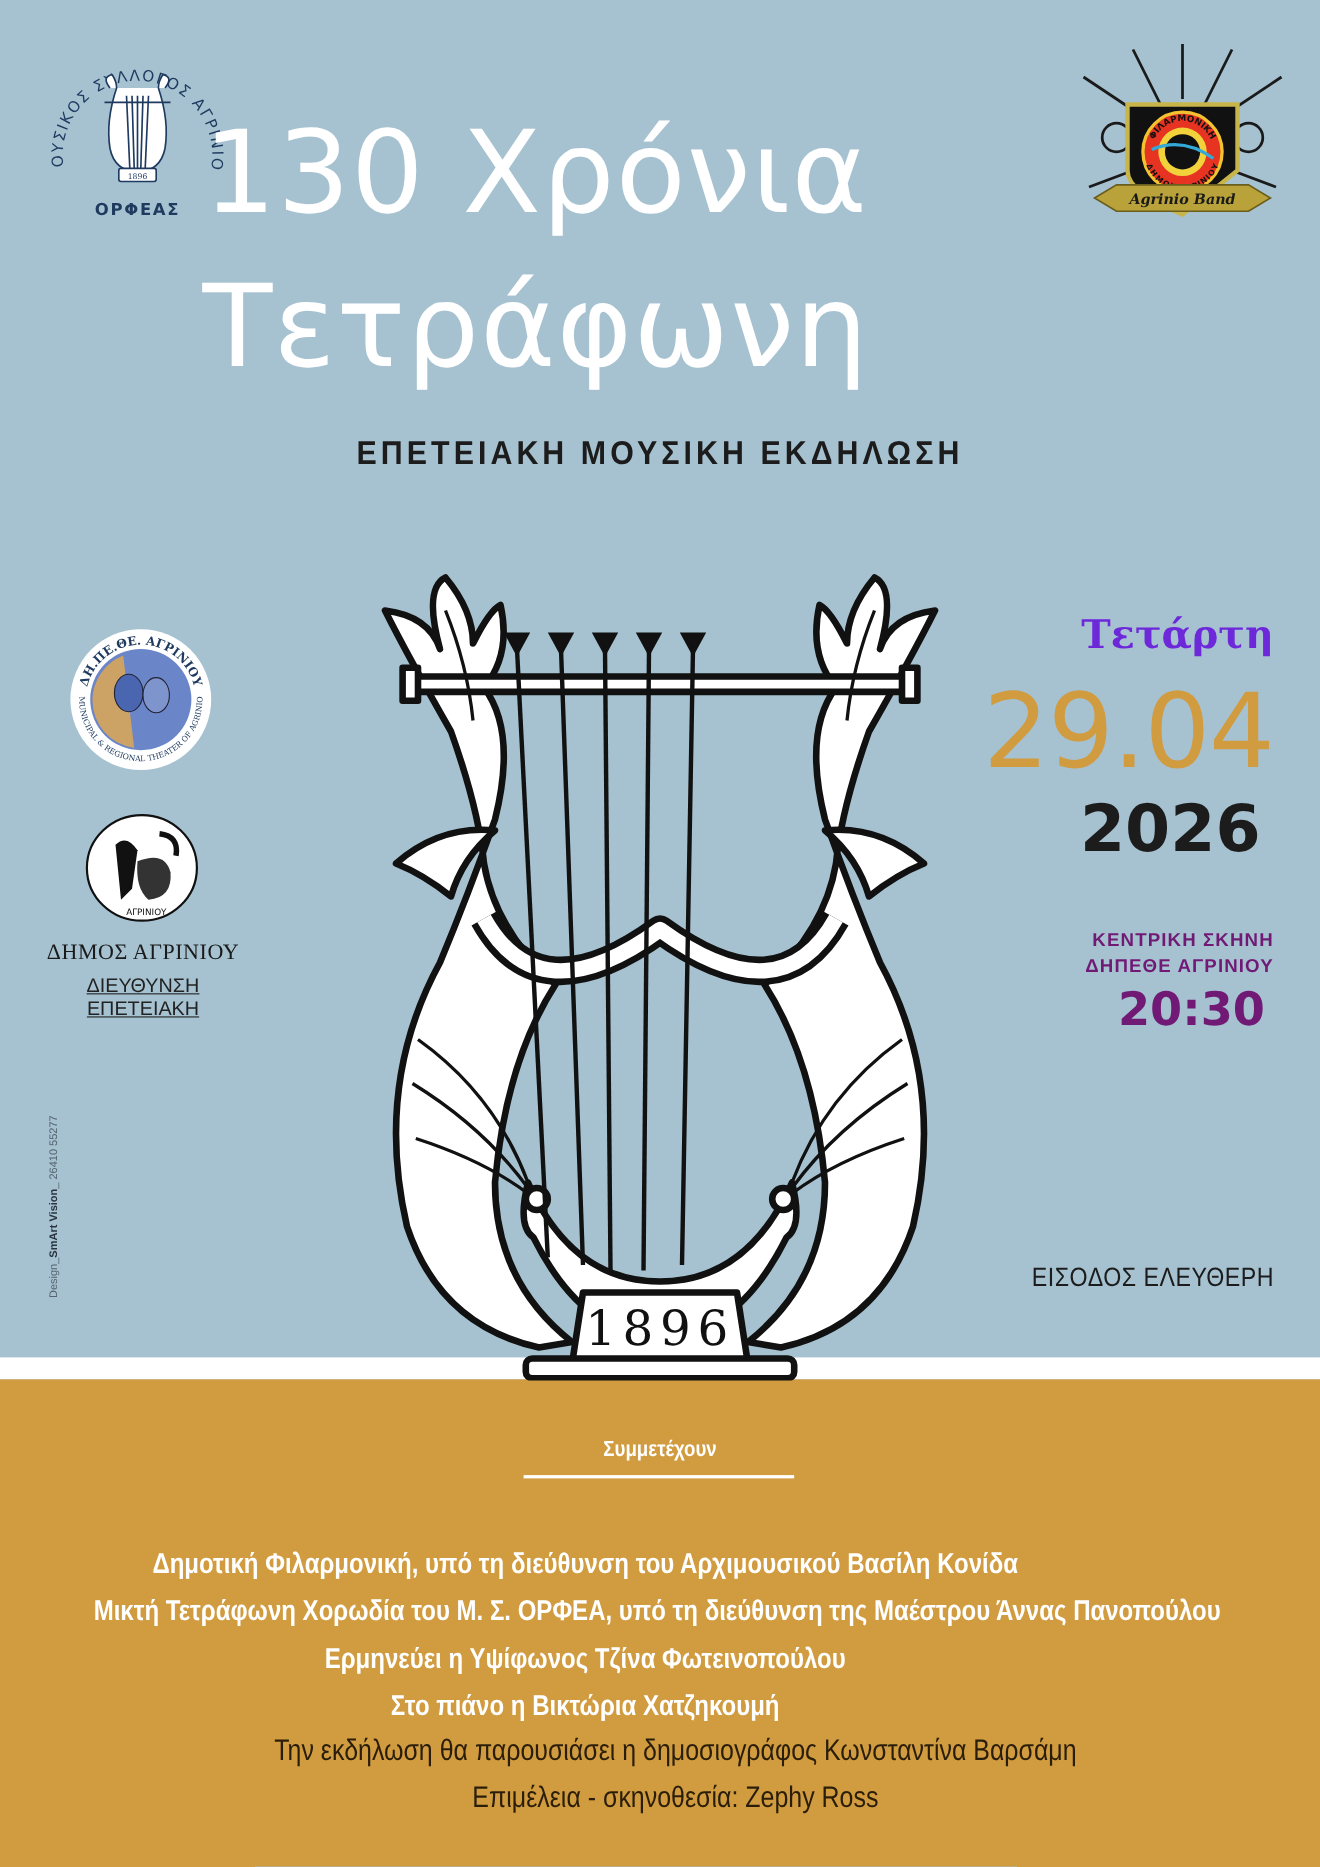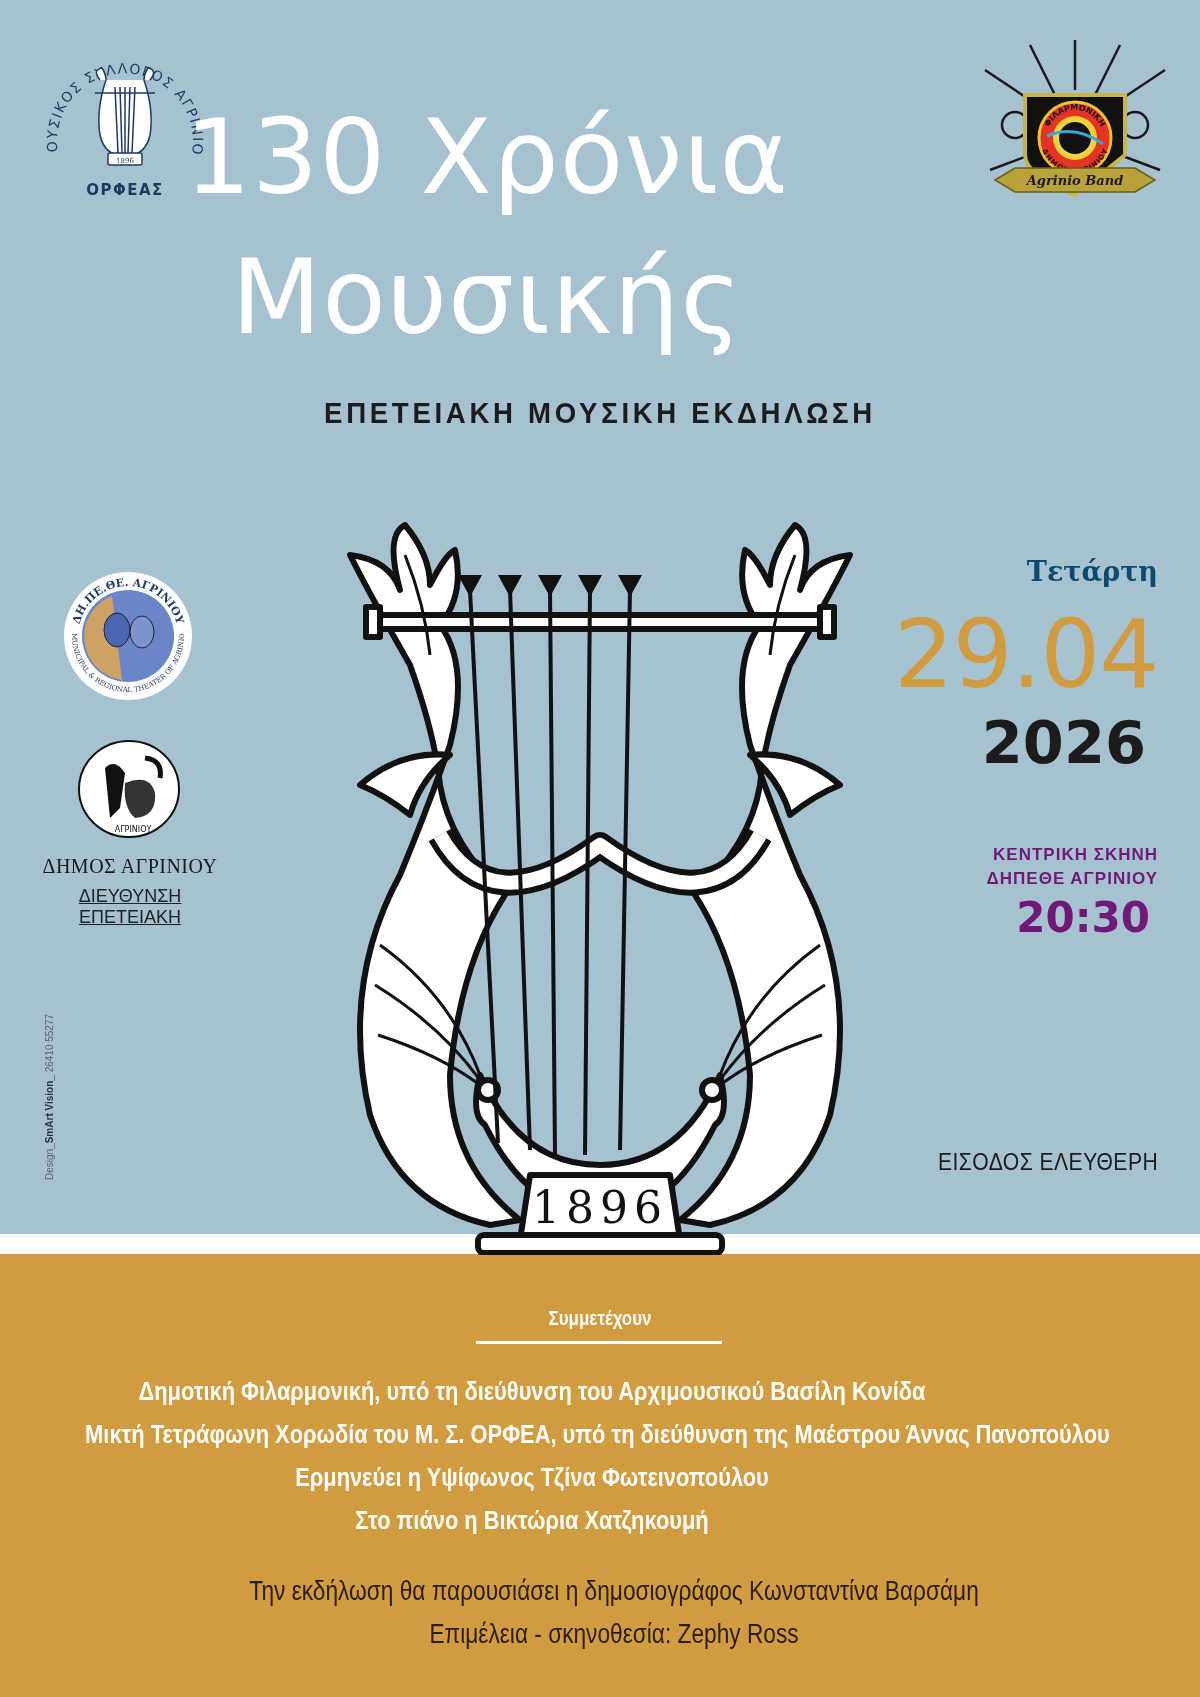--- a/index.html
+++ b/index.html
@@ -25,32 +25,32 @@
   .title { position: absolute; left: 0; top: 92px; width: 974px; text-align: center; color: #ffffff; font-family: "DejaVu Sans", sans-serif; font-weight: normal; }
   .title-1 { font-size: 104px; line-height: 130px; letter-spacing: 1px; }
   .title-2 { font-size: 104px; line-height: 130px; margin-top: 10px; letter-spacing: 1px; }
   .subtitle { position: absolute; left: 0; top: 396px; width: 1200px; text-align: center; color: #1c1c1c; font-size: 30px; font-weight: bold; letter-spacing: 4px; font-family: "Liberation Sans", sans-serif; transform: scaleX(0.92); }
 
   
   .lyre { position: absolute; left: 330px; top: 515px; width: 540px; height: 740px; }
 
   
   .date-block { position: absolute; right: 42px; top: 556px; text-align: right; }
-  .weekday { font-family: "DejaVu Serif", serif; font-weight: bold; font-size: 27px; color: #0c4a6e; }
+  .weekday { font-family: "DejaVu Serif", serif; font-weight: bold; font-size: 36px; color: #6d28d9; }
   .date-main { font-family: "DejaVu Sans", sans-serif; font-size: 94px; color: #d19b3f; line-height: 98px; margin-top: 19px; letter-spacing: -1px; }
   .year { font-family: "DejaVu Sans", sans-serif; font-weight: bold; font-size: 59px; color: #1c1c1c; margin-top: 4px; margin-right: 12px; }
   .venue-block { position: absolute; right: 42px; top: 843px; text-align: right; color: #701a75; }
   .venue-line { font-size: 17px; font-weight: bold; letter-spacing: 1px; line-height: 24px; font-family: "Liberation Sans", sans-serif; }
   .time { font-family: "DejaVu Sans", sans-serif; font-weight: bold; font-size: 42px; margin-top: 2px; margin-right: 8px; }
   .entry { position: absolute; right: 42px; top: 1148px; color: #1c1c1c; font-size: 24px; letter-spacing: 0.5px; font-family: "Liberation Sans", sans-serif; transform: scaleX(0.88); transform-origin: right center; }
 
   
   .participants-heading { position: absolute; left: 0; top: 1307px; width: 1200px; text-align: center; color: #ffffff; font-size: 20px; font-weight: bold; font-family: "Liberation Sans", sans-serif; transform: scaleX(0.85); }
   .heading-rule { position: absolute; left: 476px; top: 1341px; width: 246px; height: 3px; background: #ffffff; }
-  .participants { position: absolute; left: 0; top: 1370px; width: 1064px; text-align: center; color: #ffffff; }
+  .participants { position: absolute; left: 0; top: 1400px; width: 1064px; text-align: center; color: #ffffff; }
   .participant { font-size: 26px; font-weight: bold; line-height: 43px; font-family: "Liberation Sans", sans-serif; transform: scaleX(0.84); white-space: nowrap; }
   .credits { position: absolute; left: 0; top: 1570px; width: 1200px; text-align: center; color: #2a1e0a; padding-left: 28px; }
   .credit { font-size: 27px; line-height: 43px; font-family: "Liberation Sans", sans-serif; transform: scaleX(0.84); white-space: nowrap; }
 </style>
 </head>
 <body>
 
 <div class="top"></div>
 <div class="white-band"></div>
 <div class="bottom"></div>
@@ -139,21 +139,21 @@
     <div>ΕΠΕΤΕΙΑΚΗ</div>
   </div>
 </div>
 
 <div class="design-credit">
   <span>Design_</span><b>SmArt Vision</b><span>_ 26410 55277</span>
 </div>
 
 <div class="title">
   <div class="title-1">130 Χρόνια</div>
-  <div class="title-2">Μουσικής</div>
+  <div class="title-2">Τετράφωνη</div>
 </div>
 <div class="subtitle">ΕΠΕΤΕΙΑΚΗ ΜΟΥΣΙΚΗ ΕΚΔΗΛΩΣΗ</div>
 
 <div class="lyre">
   <svg viewBox="0 0 540 740" width="540" height="740">
     <g stroke="#111" stroke-width="6" fill="#ffffff" stroke-linejoin="round">
 
       <path d="M80,150 Q40,80 20,40 Q60,45 70,75 Q55,20 75,10 Q100,40 100,70 Q115,40 125,35 Q135,80 110,110 Q140,150 120,230 Q95,300 70,360 Q10,470 40,600 Q70,690 160,710 L190,705 Q120,650 120,560 Q130,450 175,380 Q120,330 110,270 Q105,220 80,150 Z"></path>
 
       <path d="M460,150 Q500,80 520,40 Q480,45 470,75 Q485,20 465,10 Q440,40 440,70 Q425,40 415,35 Q405,80 430,110 Q400,150 420,230 Q445,300 470,360 Q530,470 500,600 Q470,690 380,710 L350,705 Q420,650 420,560 Q410,450 365,380 Q420,330 430,270 Q435,220 460,150 Z"></path>

